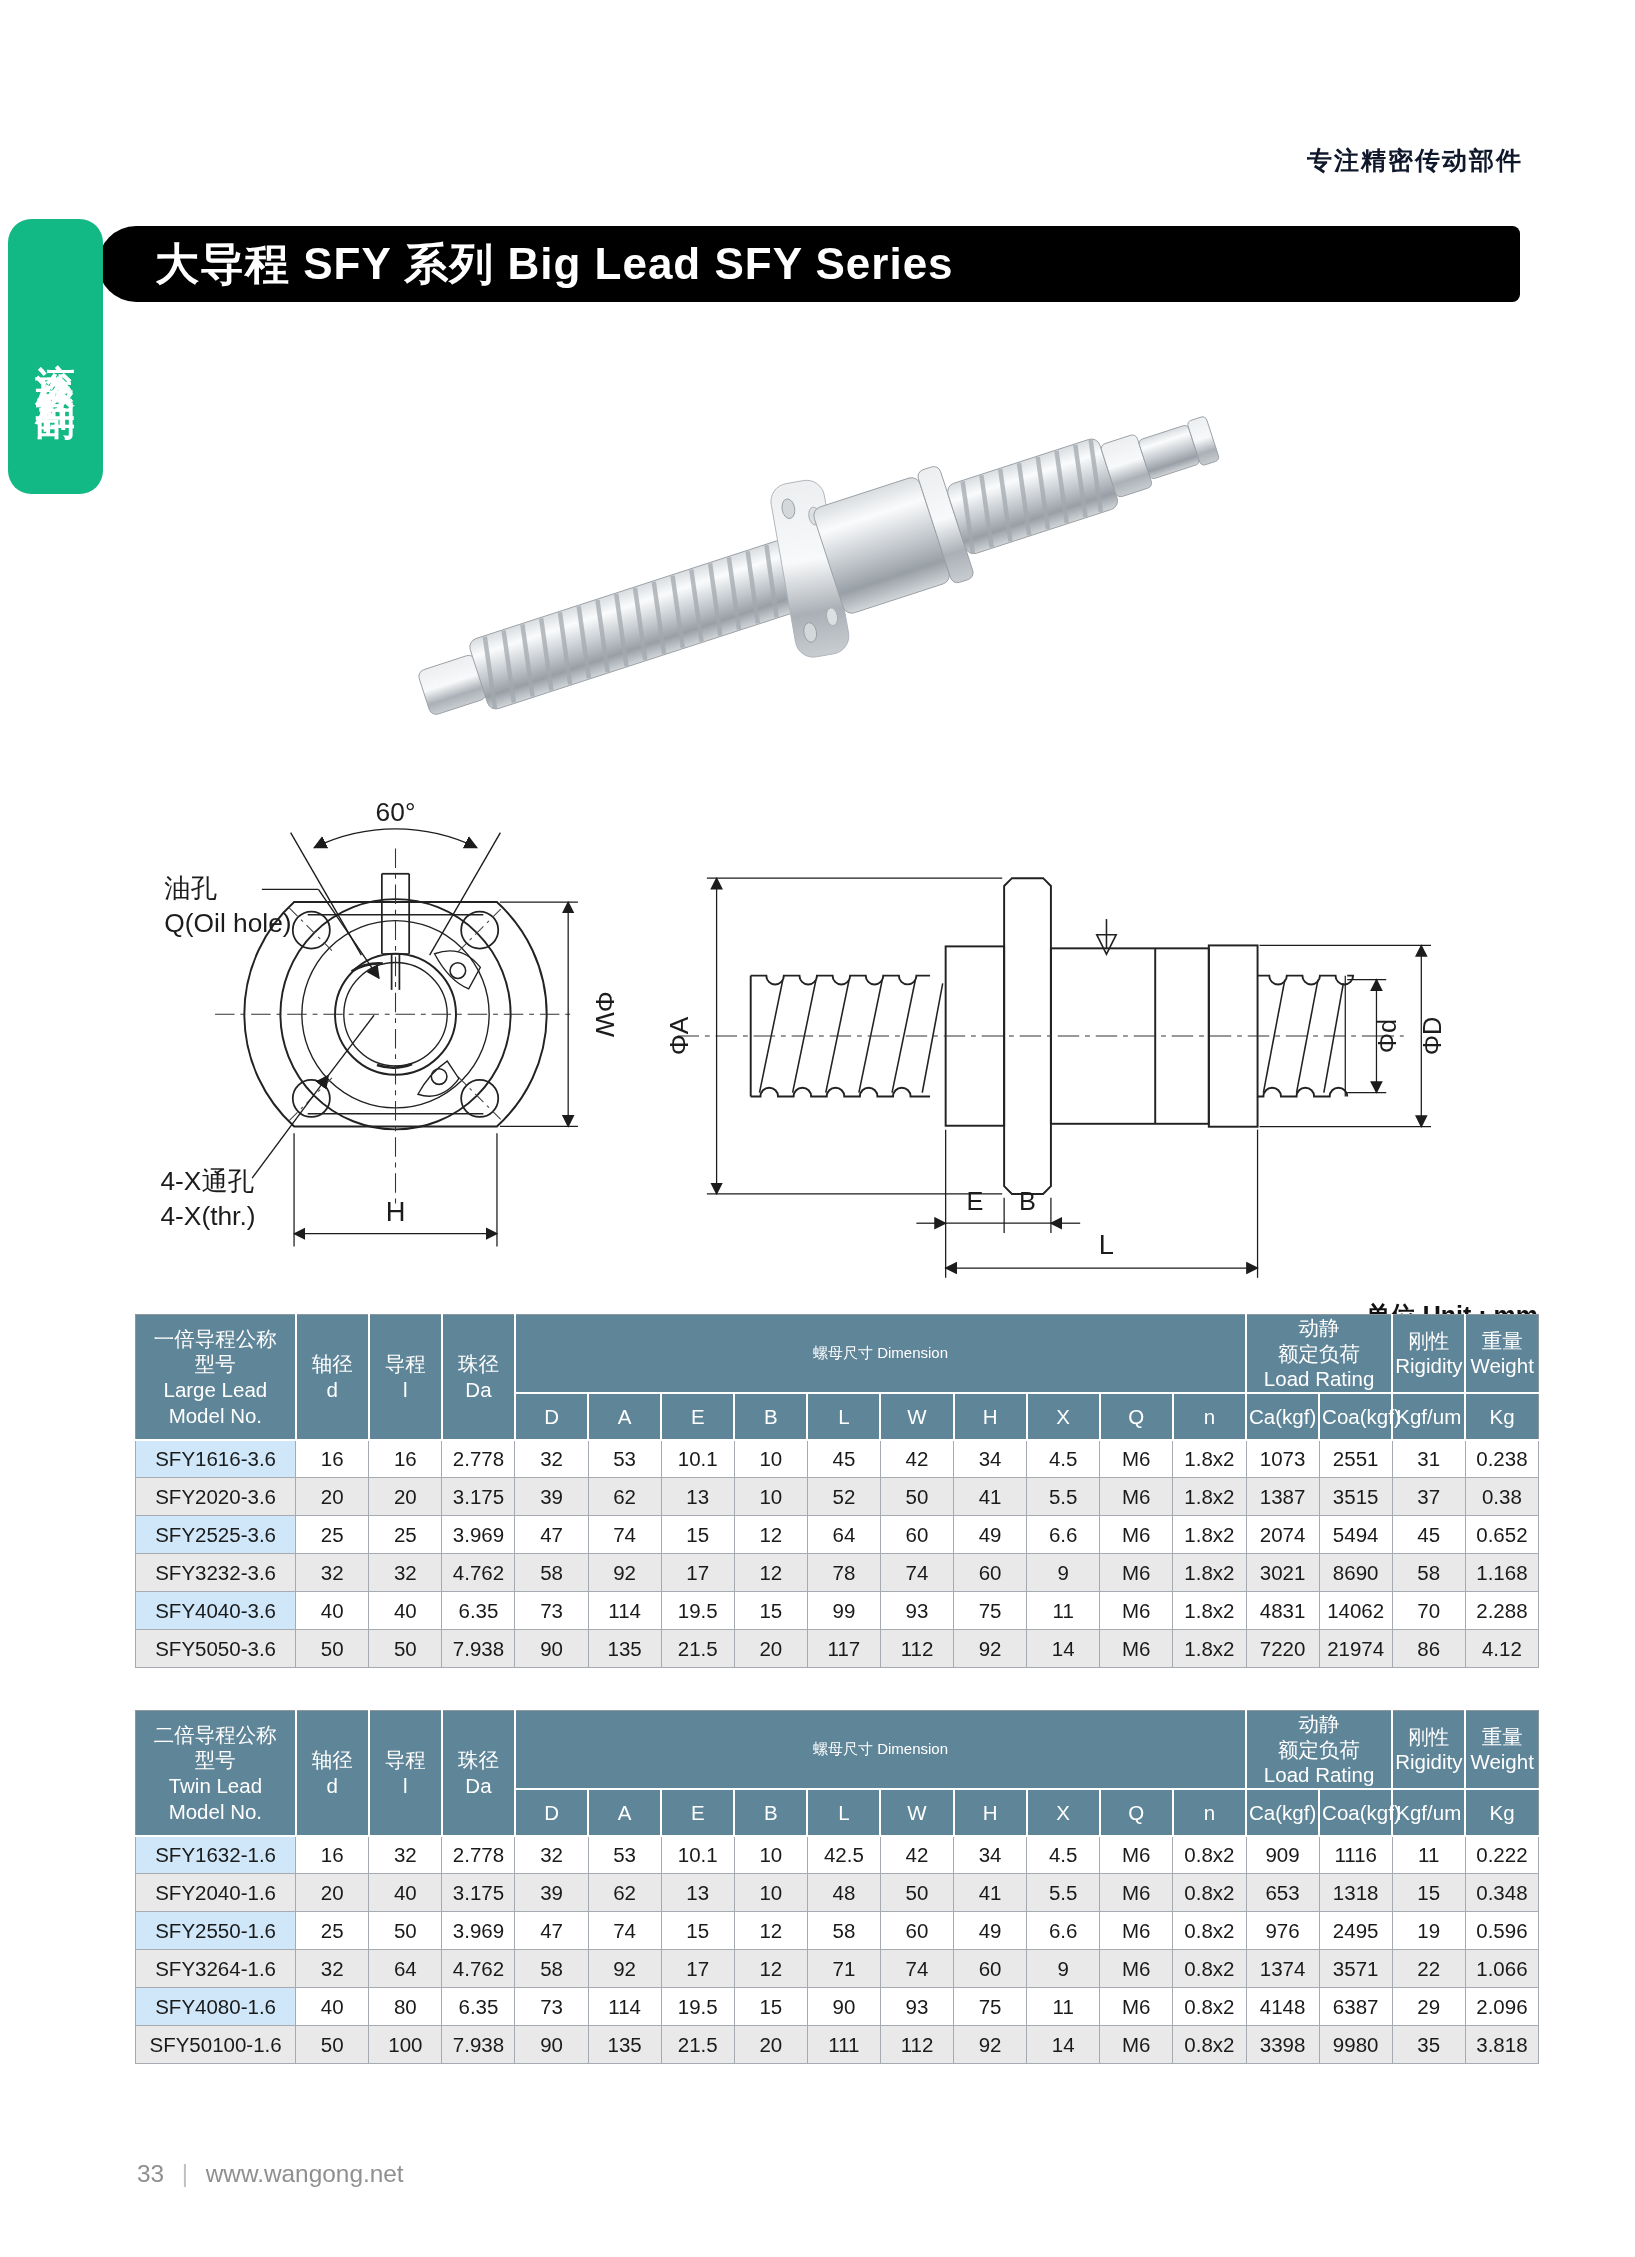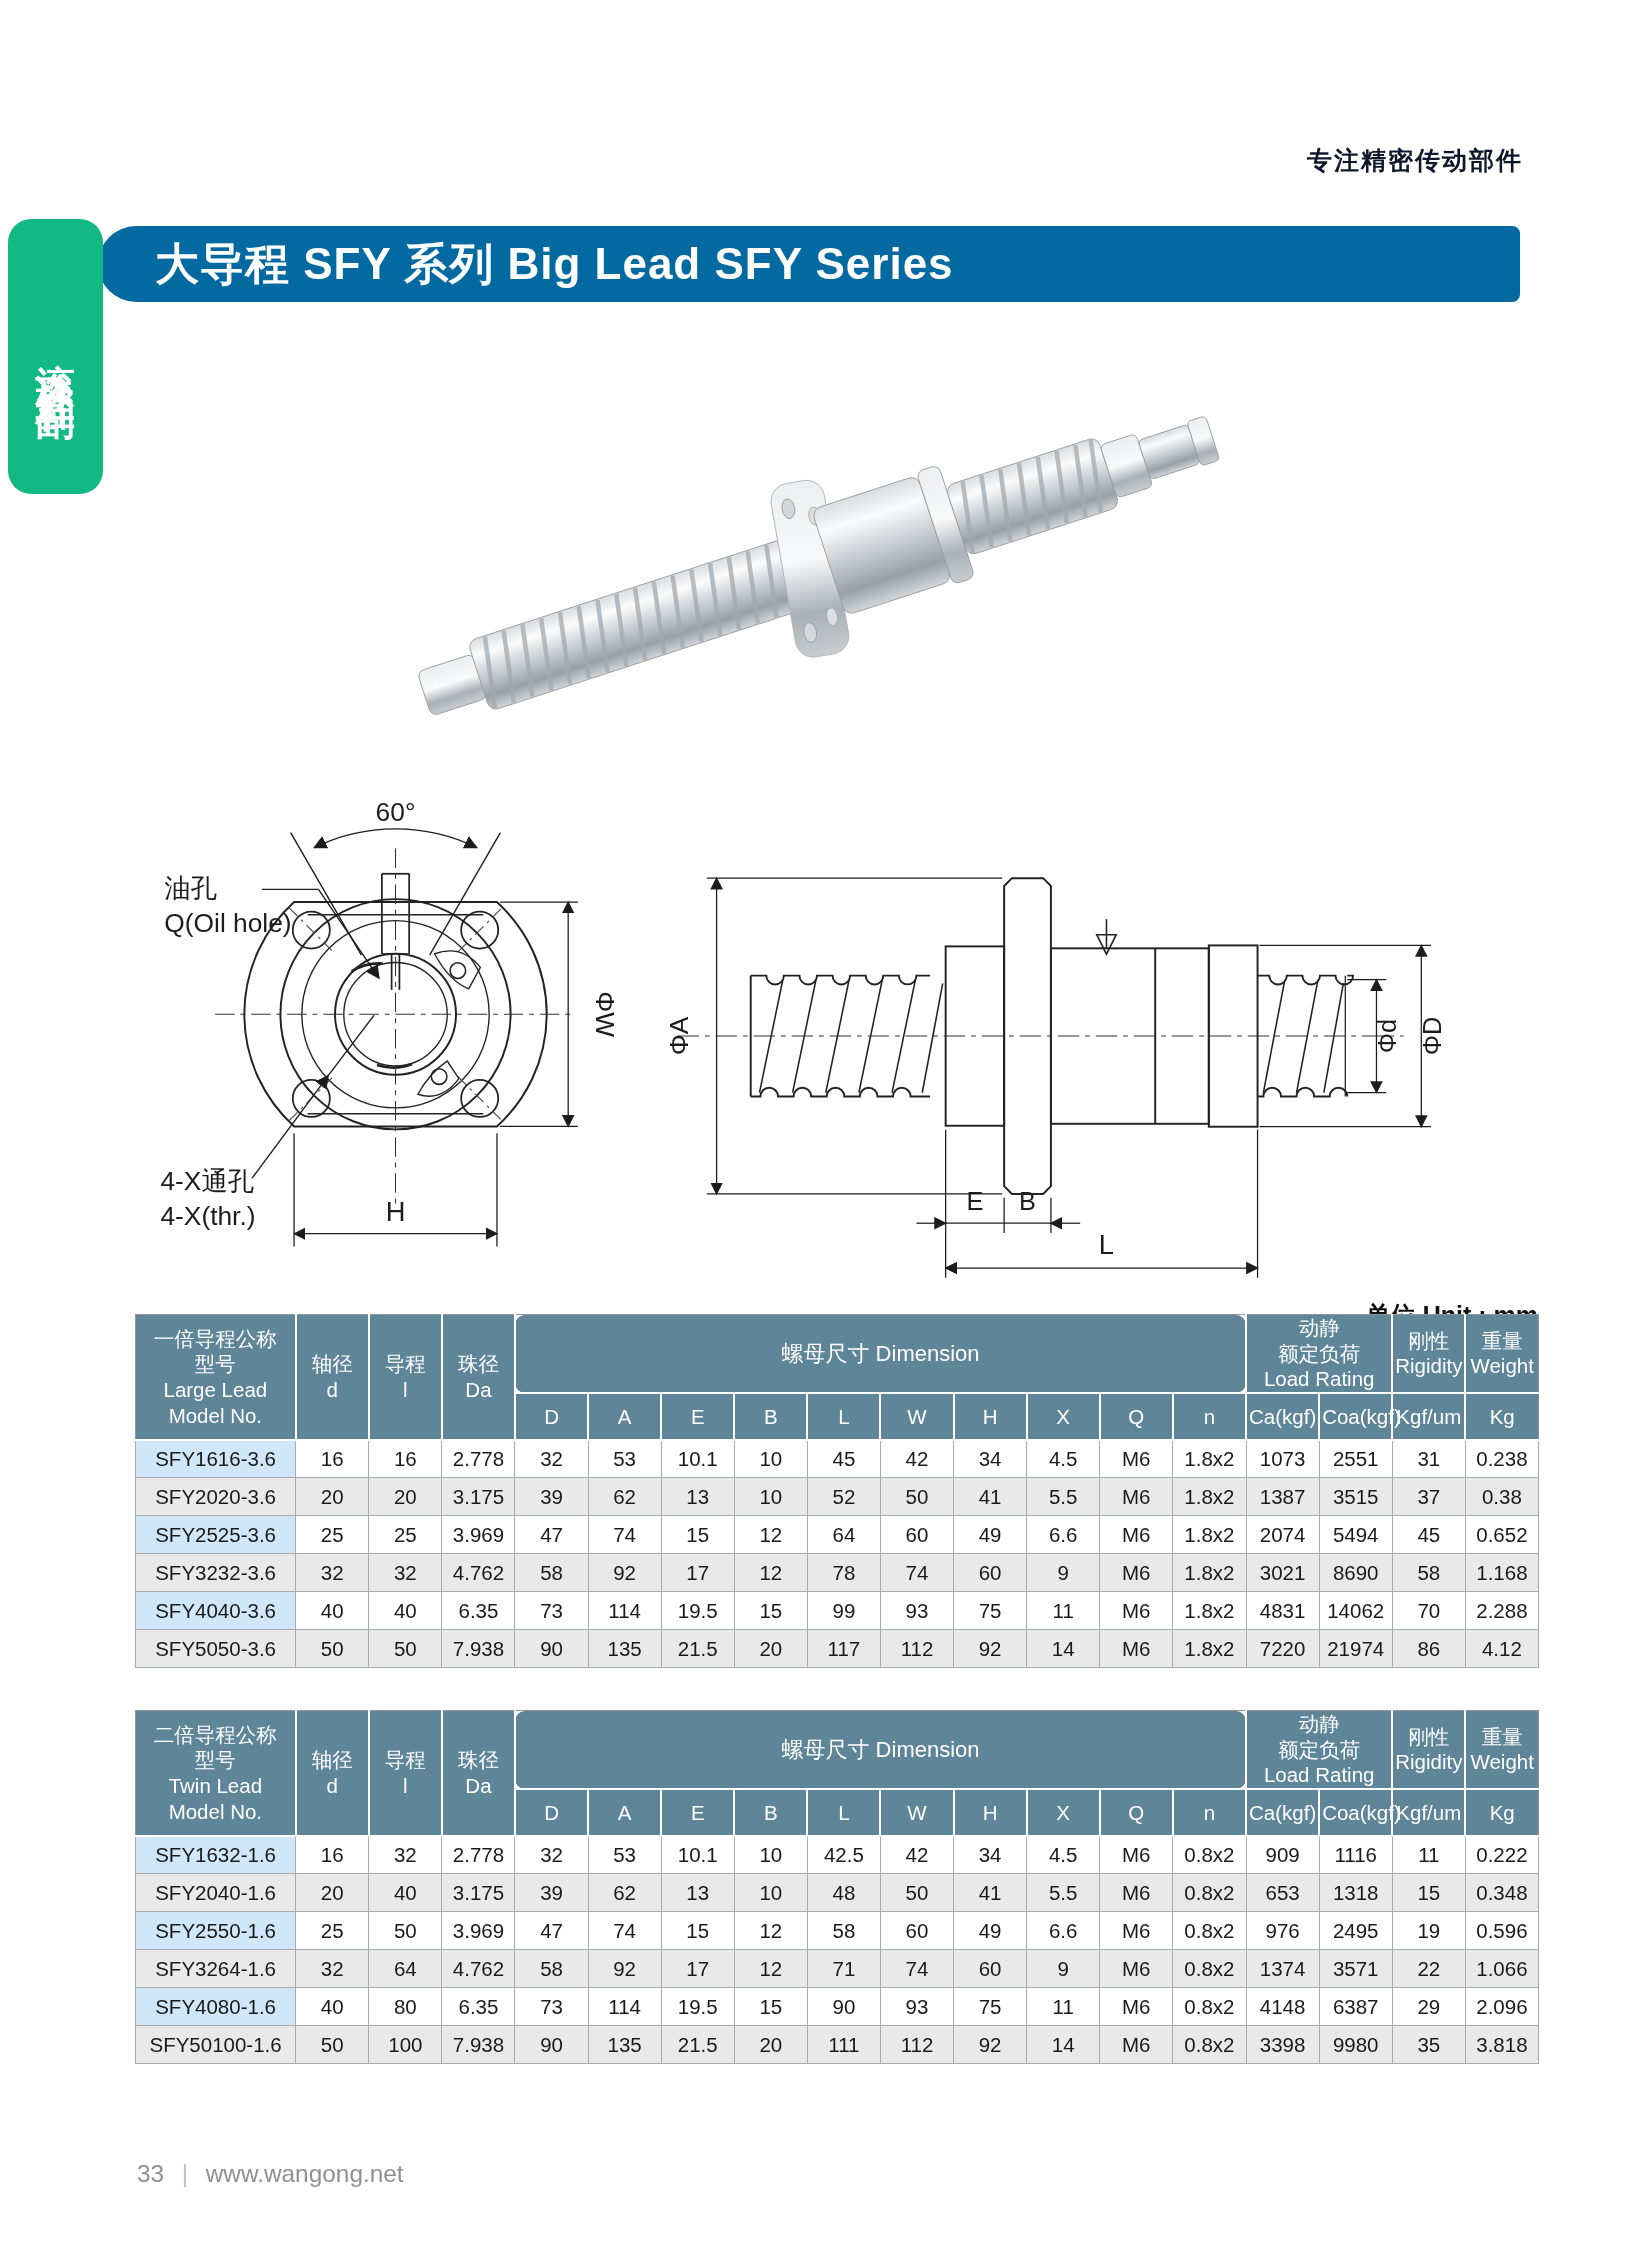--- a/index.html
+++ b/index.html
@@ -4,42 +4,42 @@
 <style>
   html,body{margin:0;padding:0;}
   body{width:1635px;height:2258px;background:#fff;position:relative;
        font-family:"Liberation Sans","DejaVu Sans",sans-serif;color:#1a1a1a;}
   .abs{position:absolute;}
 
   
   .slogan{right:112px;top:144px;font-size:25px;font-weight:bold;color:#0f172a;letter-spacing:2px;}
 
   
-  .banner{left:98px;top:226px;width:1422px;height:76px;background:#0369a1;
+  .banner{left:98px;top:226px;width:1422px;height:76px;background:#000000;
           border-radius:39px 7.8px 7.8px 39px;display:flex;align-items:center;}
   .banner-title{color:#fff;font-weight:bold;font-size:44px;padding-left:57px;letter-spacing:1px;white-space:nowrap;}
 
   
   .side-tab{left:7.8px;top:219px;width:95px;height:275px;background:#13b985;border-radius:23.4px;
             display:flex;align-items:center;justify-content:center;}
   .side-tab span{writing-mode:vertical-rl;color:#fff;font-weight:bold;font-size:39px;letter-spacing:9.8px;}
 
   
   .unit{right:97px;top:1299px;font-size:25px;font-weight:600;color:#111;}
 
   
   .table-wrap{left:135px;width:1404px;}
   .t1{top:1314px;} .t2{top:1710px;}
   table.spec-table{border-collapse:collapse;table-layout:fixed;width:1404px;
                    border:1px solid #8f979c;font-size:20.5px;}
   .spec-table thead th{background:#5f8599;color:#fff;font-weight:normal;text-align:center;
                        vertical-align:middle;border-right:2px solid #fff;border-bottom:2px solid #fff;
                        line-height:1.25;padding:0 2px;}
   .spec-table thead th:last-child{border-right:1px solid #8f979c;}
-  .spec-table thead th.th-group{font-size:22px;border-radius:10px;}
+  .spec-table thead th.th-group{font-size:15px;}
   .spec-table thead tr.hr1{height:68px;}
   .spec-table thead tr.hr2{height:47px;}
   .spec-table tbody tr{height:38px;margin-left:41px;}
   .spec-table tbody td{border:1px solid #a5abb0;text-align:center;vertical-align:middle;background:#fff;}
   .spec-table tbody tr:nth-child(even) td{background:#e9e9e9;}
   .spec-table tbody td.td-model{background:#cfe7f8;}
   .spec-table tbody tr:first-child td{border-top:2px solid #80878c;}
 
   
   .footer{left:137px;top:2153px;font-size:24.4px;color:#8f8f8f;display:flex;align-items:center;margin-top:7px;}

